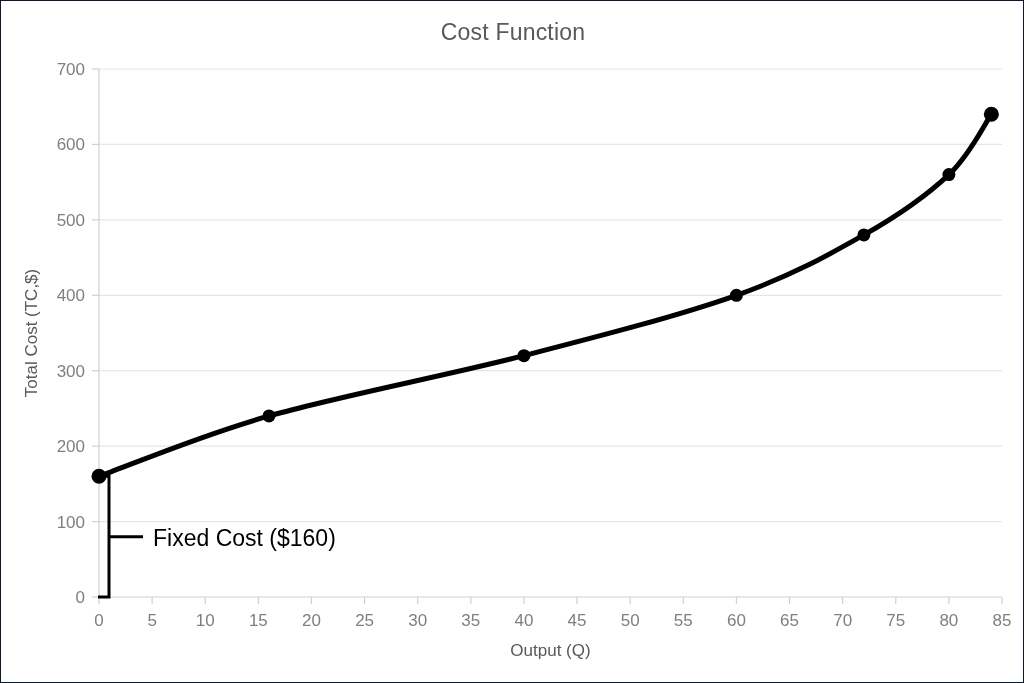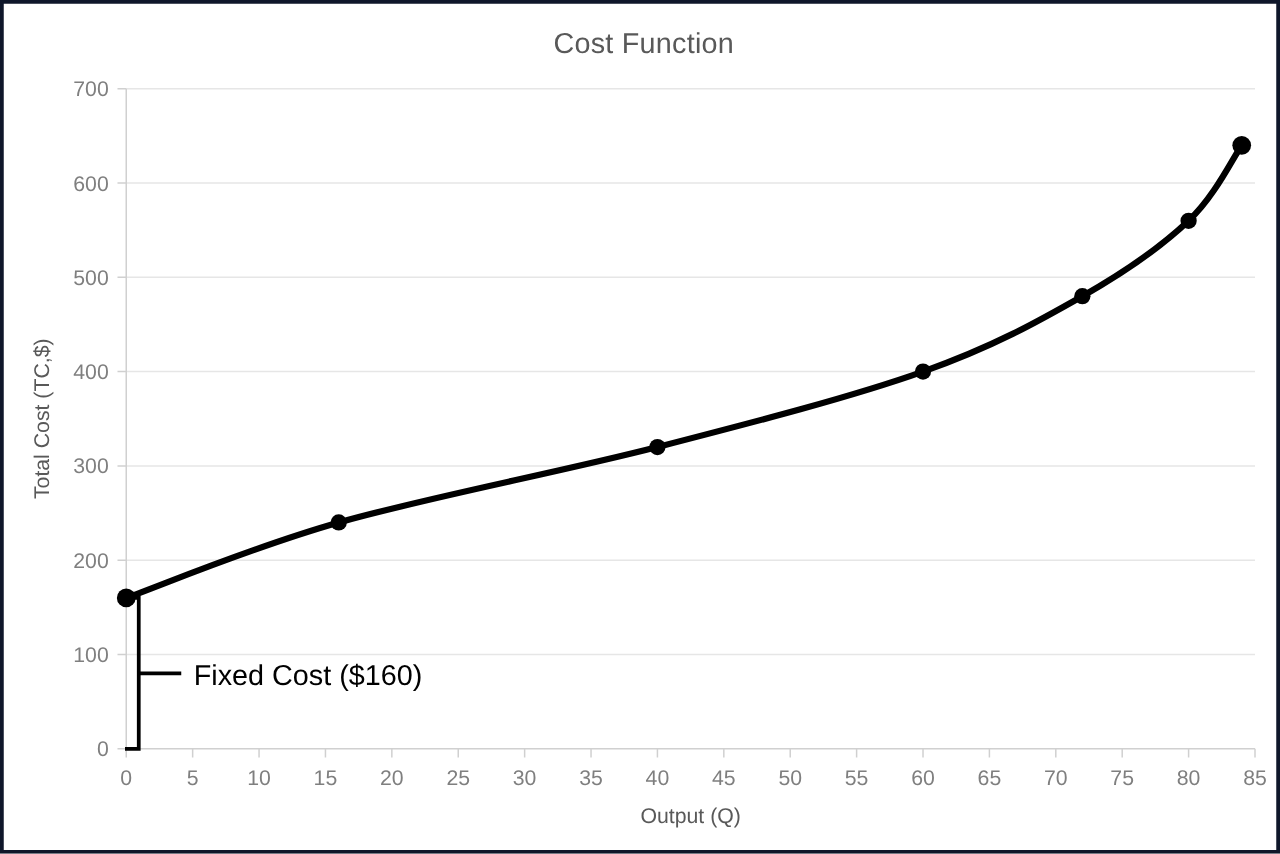--- a/index.html
+++ b/index.html
@@ -5,21 +5,21 @@
   html, body {
     margin: 0;
     padding: 0;
     background: #ffffff;
   }
   #chart-root {
     position: relative;
     width: 1024px;
     height: 683px;
     background: #ffffff;
-    border: 3px solid #0f172a;
+    border: 1px solid #0f172a;
     box-sizing: border-box;
     font-family: "Liberation Sans", sans-serif;
     overflow: hidden;
   }
   #chart-title {
     position: absolute;
     left: 0;
     top: 18px;
     width: 1024px;
     text-align: center;

